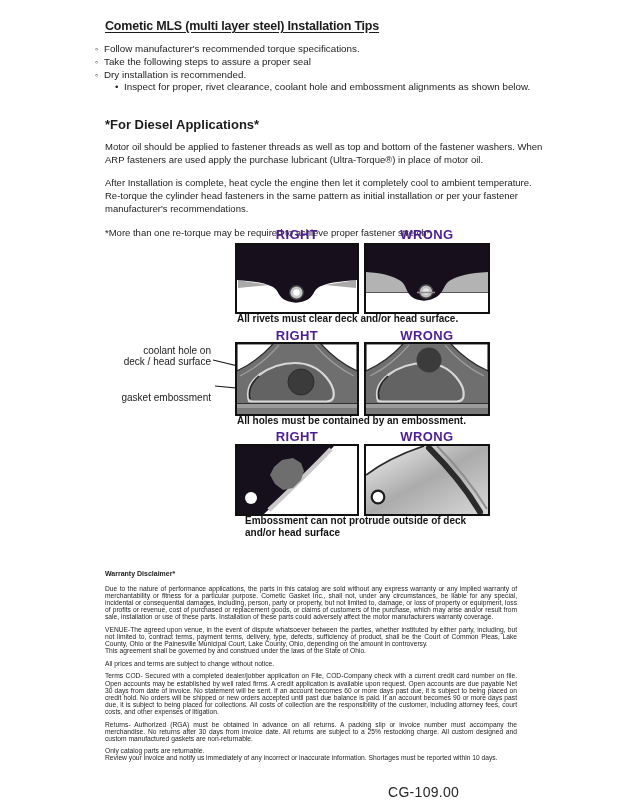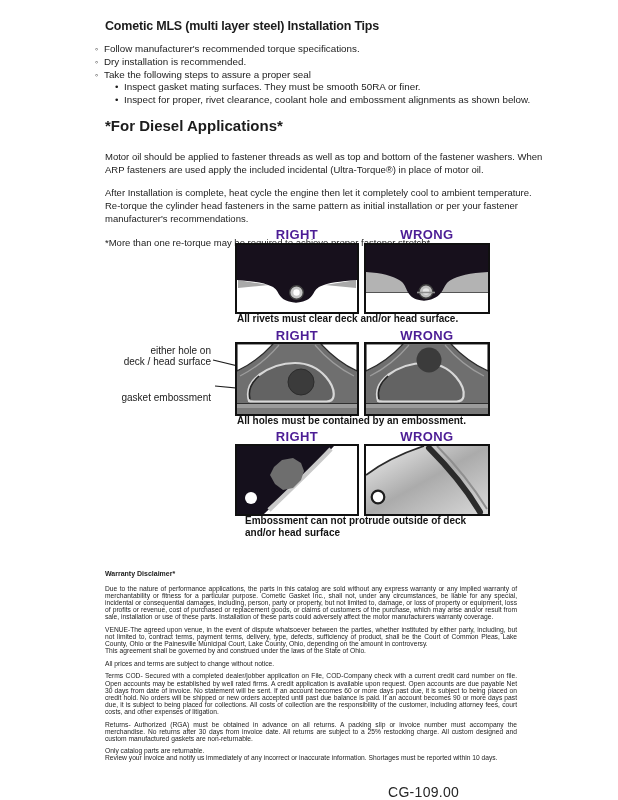--- a/index.html
+++ b/index.html
@@ -2,30 +2,30 @@
 <html><head>
 <meta charset="utf-8">
 <style>
   html,body{margin:0;padding:0;background:#fff;}
   body{width:618px;height:800px;position:relative;overflow:hidden;
        font-family:"Liberation Sans",sans-serif;color:#1c1c1c;
        -webkit-font-smoothing:antialiased;}
   .abs{position:absolute;}
 
   .title{left:105px;top:19px;font-size:12.5px;font-weight:bold;letter-spacing:-.2px;
-         text-underline-offset:2px;}
+         text-decoration:underline;text-underline-offset:2px;}
 
   .tips{left:95px;top:43px;width:445px;font-size:9.8px;line-height:12.8px;}
   .tips .b{padding-left:9px;position:relative;}
   .tips .b::before{content:"◦";position:absolute;left:0;top:0;font-size:9px;}
   .tips .sb{padding-left:29px;position:relative;}
   .tips .sb::before{content:"•";position:absolute;left:20px;top:0;}
 
   .diesel{left:105px;top:117px;width:440px;}
-  .diesel .h2{font-size:15px;font-weight:bold;margin:0 0 17px;}
+  .diesel .h2{font-size:13px;font-weight:bold;margin:0 0 9px;}
   .diesel p{font-size:9.5px;line-height:12.7px;margin:0 0 11px;}
 
   .dg-label{position:absolute;width:124px;text-align:center;font-size:13px;
             font-weight:bold;letter-spacing:.4px;color:#4c1d95;}
   .panel{position:absolute;border:2.5px solid #101010;background:#fff;display:block;}
   .cap{position:absolute;font-size:10px;font-weight:bold;color:#141414;line-height:11.5px;}
 
   .ann{position:absolute;font-size:10px;line-height:11.2px;text-align:right;color:#1a1a1a;}
   .leader{position:absolute;left:210px;top:352px;}
 
@@ -36,29 +36,28 @@
 
   .docnum{left:388px;top:784px;font-size:14px;letter-spacing:.3px;color:#262626;text-align:center;}
 </style>
 </head>
 <body>
 
 <div class="abs title">Cometic MLS (multi layer steel) Installation Tips</div>
 
 <div class="abs tips">
   <div class="b"><span>Follow manufacturer's recommended torque specifications.</span></div>
+  <div class="b"><span>Take the following steps to assure a proper seal</span></div>
   <div class="b"><span>Dry installation is recommended.</span></div>
-  <div class="b"><span>Take the following steps to assure a proper seal</span></div>
-  <div class="sb"><span>Inspect gasket mating surfaces.  They must be smooth 50RA or finer.</span></div>
   <div class="sb"><span>Inspect for proper, rivet clearance, coolant hole and embossment alignments as shown below.</span></div>
 </div>
 
 <div class="abs diesel">
   <div class="h2">*For Diesel Applications*</div>
-  <p>Motor oil should be applied to fastener threads as well as top and bottom of the fastener washers. When ARP fasteners are used apply the included incidental (Ultra-Torque®) in place of motor oil.</p>
+  <p>Motor oil should be applied to fastener threads as well as top and bottom of the fastener washers. When ARP fasteners are used apply the purchase lubricant (Ultra-Torque®) in place of motor oil.</p>
   <p>After Installation is complete, heat cycle the engine then let it completely cool to ambient temperature. Re-torque the cylinder head fasteners in the same pattern as initial installation or per your fastener manufacturer's recommendations.</p>
   <p>*More than one re-torque may be required to achieve proper fastener stretch*</p>
 </div>
 
 <div>
   <div class="dg-label" style="left:235px;top:227px;">RIGHT</div>
   <div class="dg-label" style="left:365px;top:227px;">WRONG</div>
 
   <svg class="panel" style="left:235px;top:243px;" width="120" height="67" viewBox="0 0 120 67">
     <rect x="0" y="0" width="120" height="67" fill="#ffffff"></rect>
@@ -81,21 +80,21 @@
   </svg>
 
   <div class="cap" style="left:237px;top:313px;width:280px;">All rivets must clear deck and/or head surface.</div>
 </div>
 
 <div>
   <div class="dg-label" style="left:235px;top:328px;">RIGHT</div>
   <div class="dg-label" style="left:365px;top:328px;">WRONG</div>
 
   <div class="ann" style="left:95px;top:345px;width:116px;">
-    <div>either hole on</div>
+    <div>coolant hole on</div>
     <div>deck / head surface</div>
   </div>
   <div class="ann" style="left:95px;top:392px;width:116px;">
     <div>gasket embossment</div>
   </div>
 
   <svg class="leader" width="90" height="45" viewBox="0 0 90 45">
     <line x1="3" y1="8" x2="81" y2="27" stroke="#1c1c1c" stroke-width="1.2"></line>
     <line x1="5" y1="34" x2="48" y2="38" stroke="#1c1c1c" stroke-width="1.2"></line>
   </svg>

